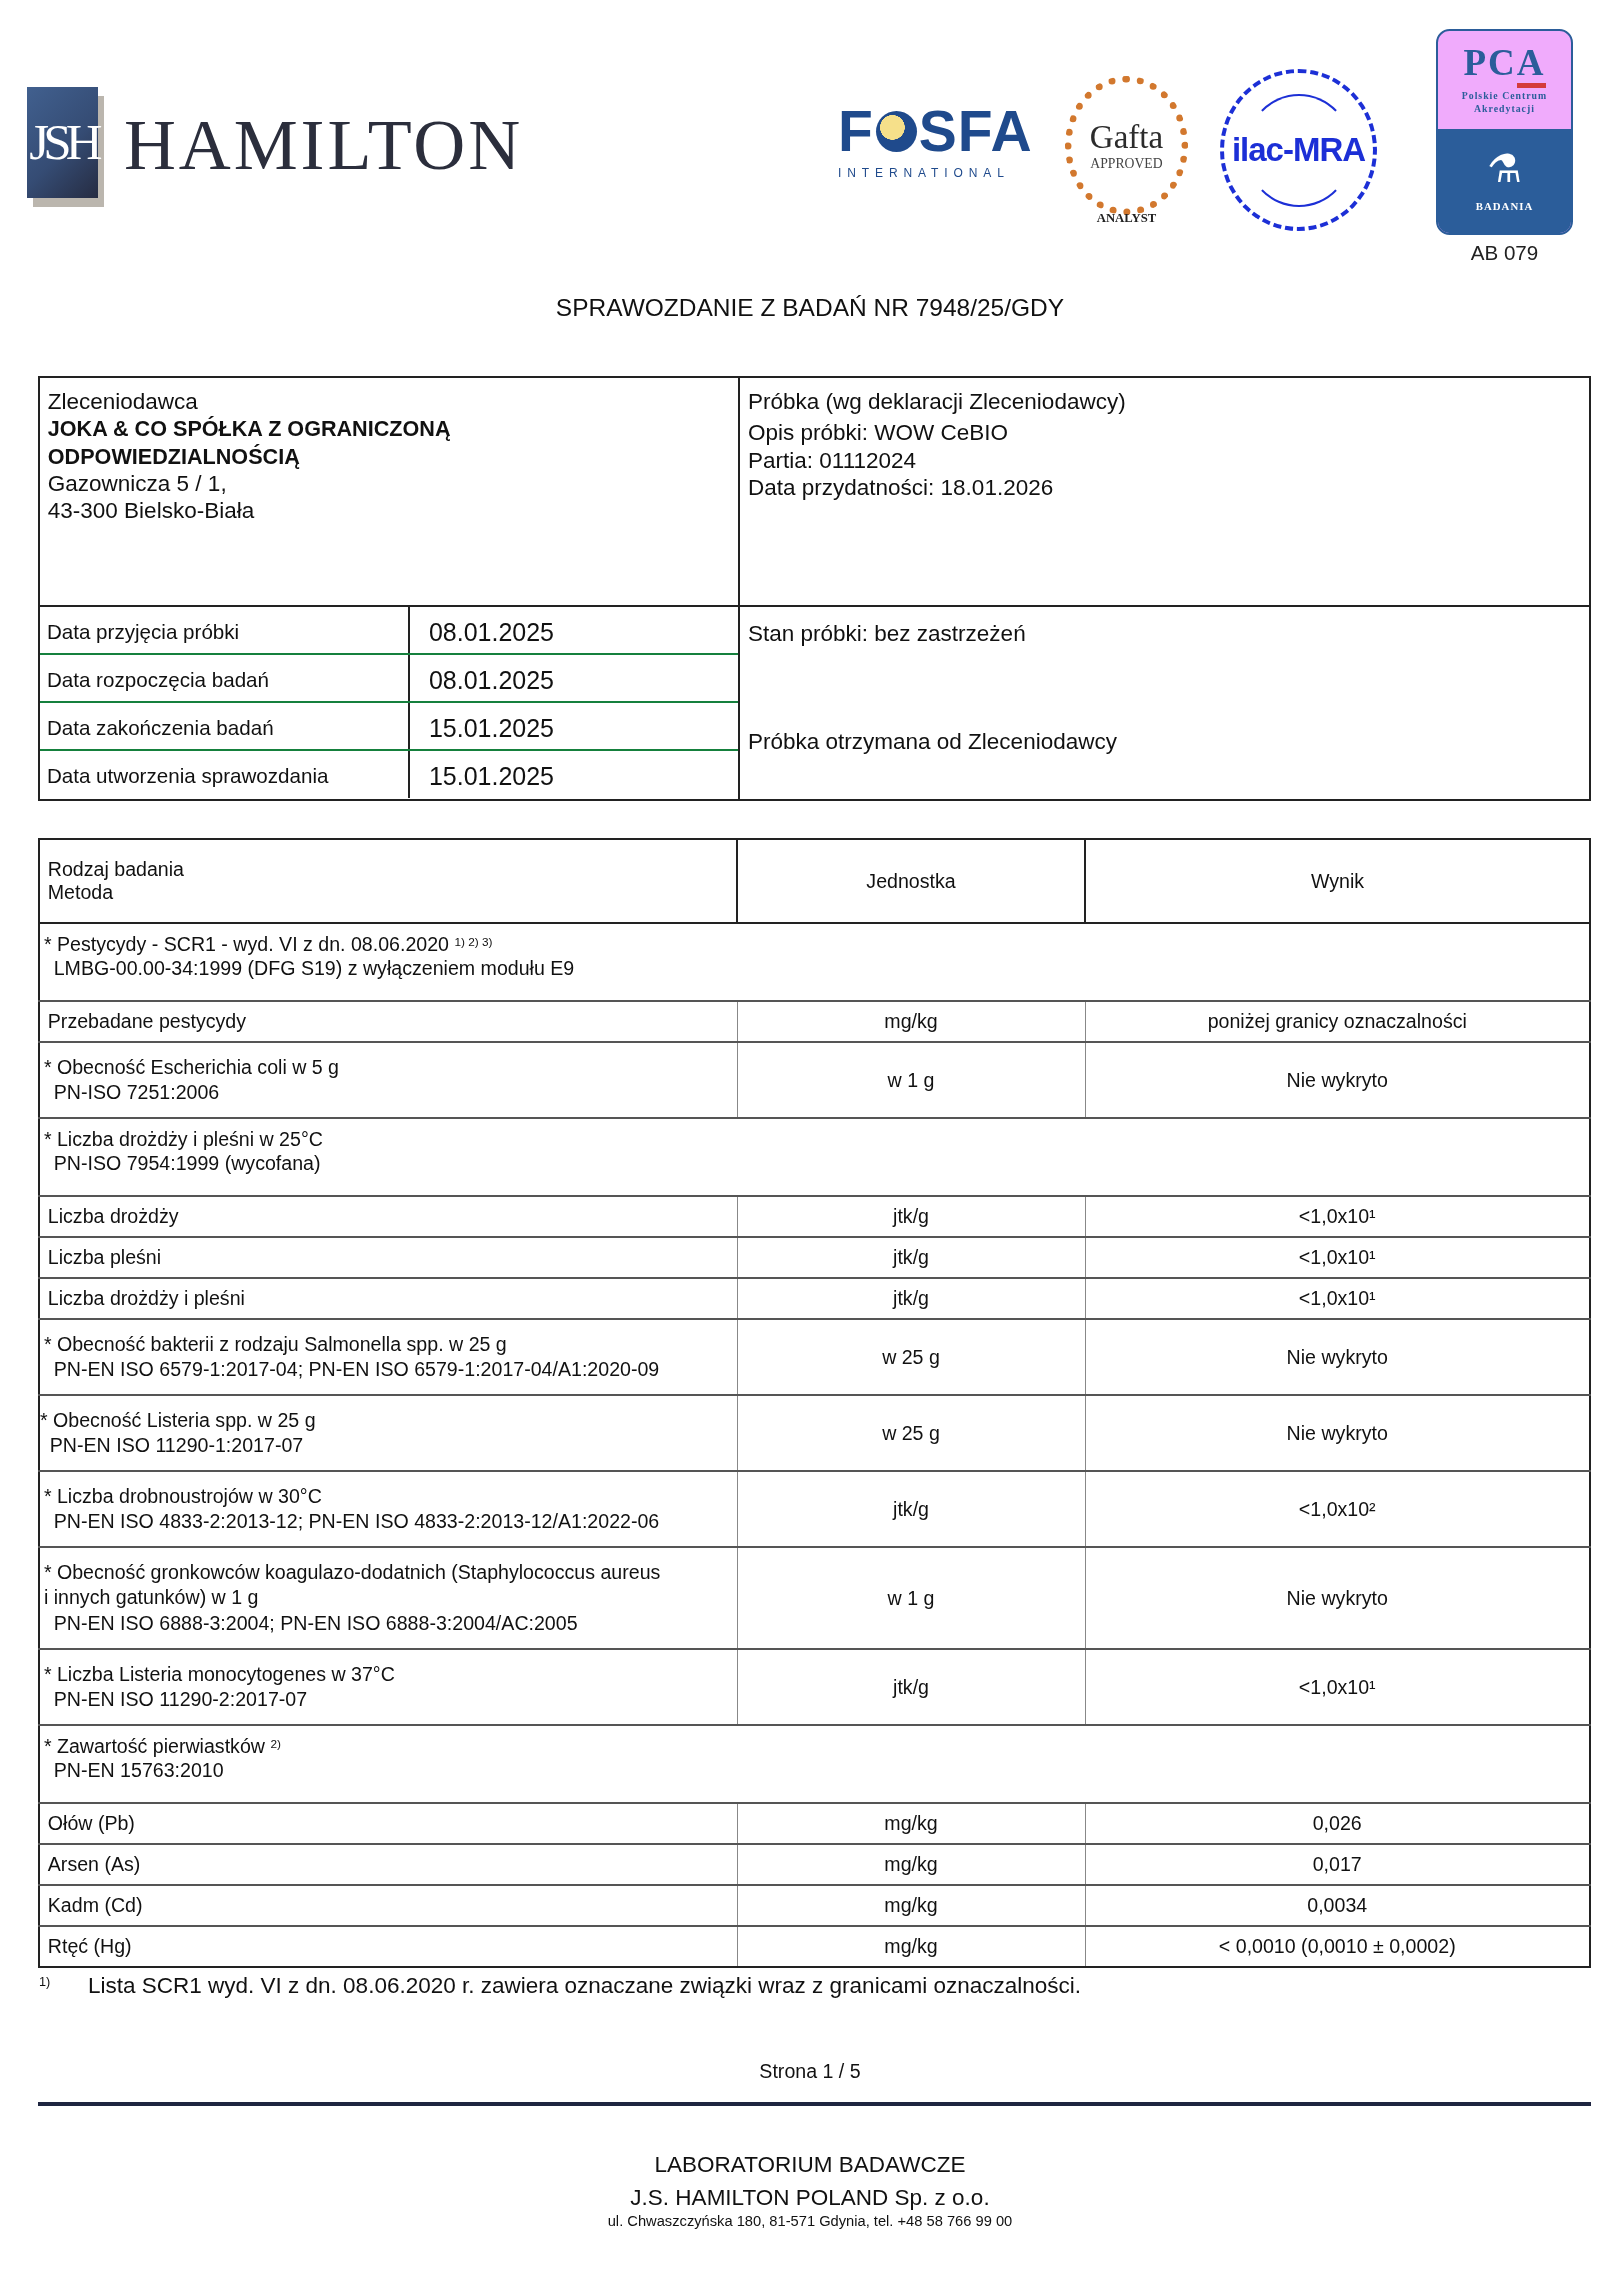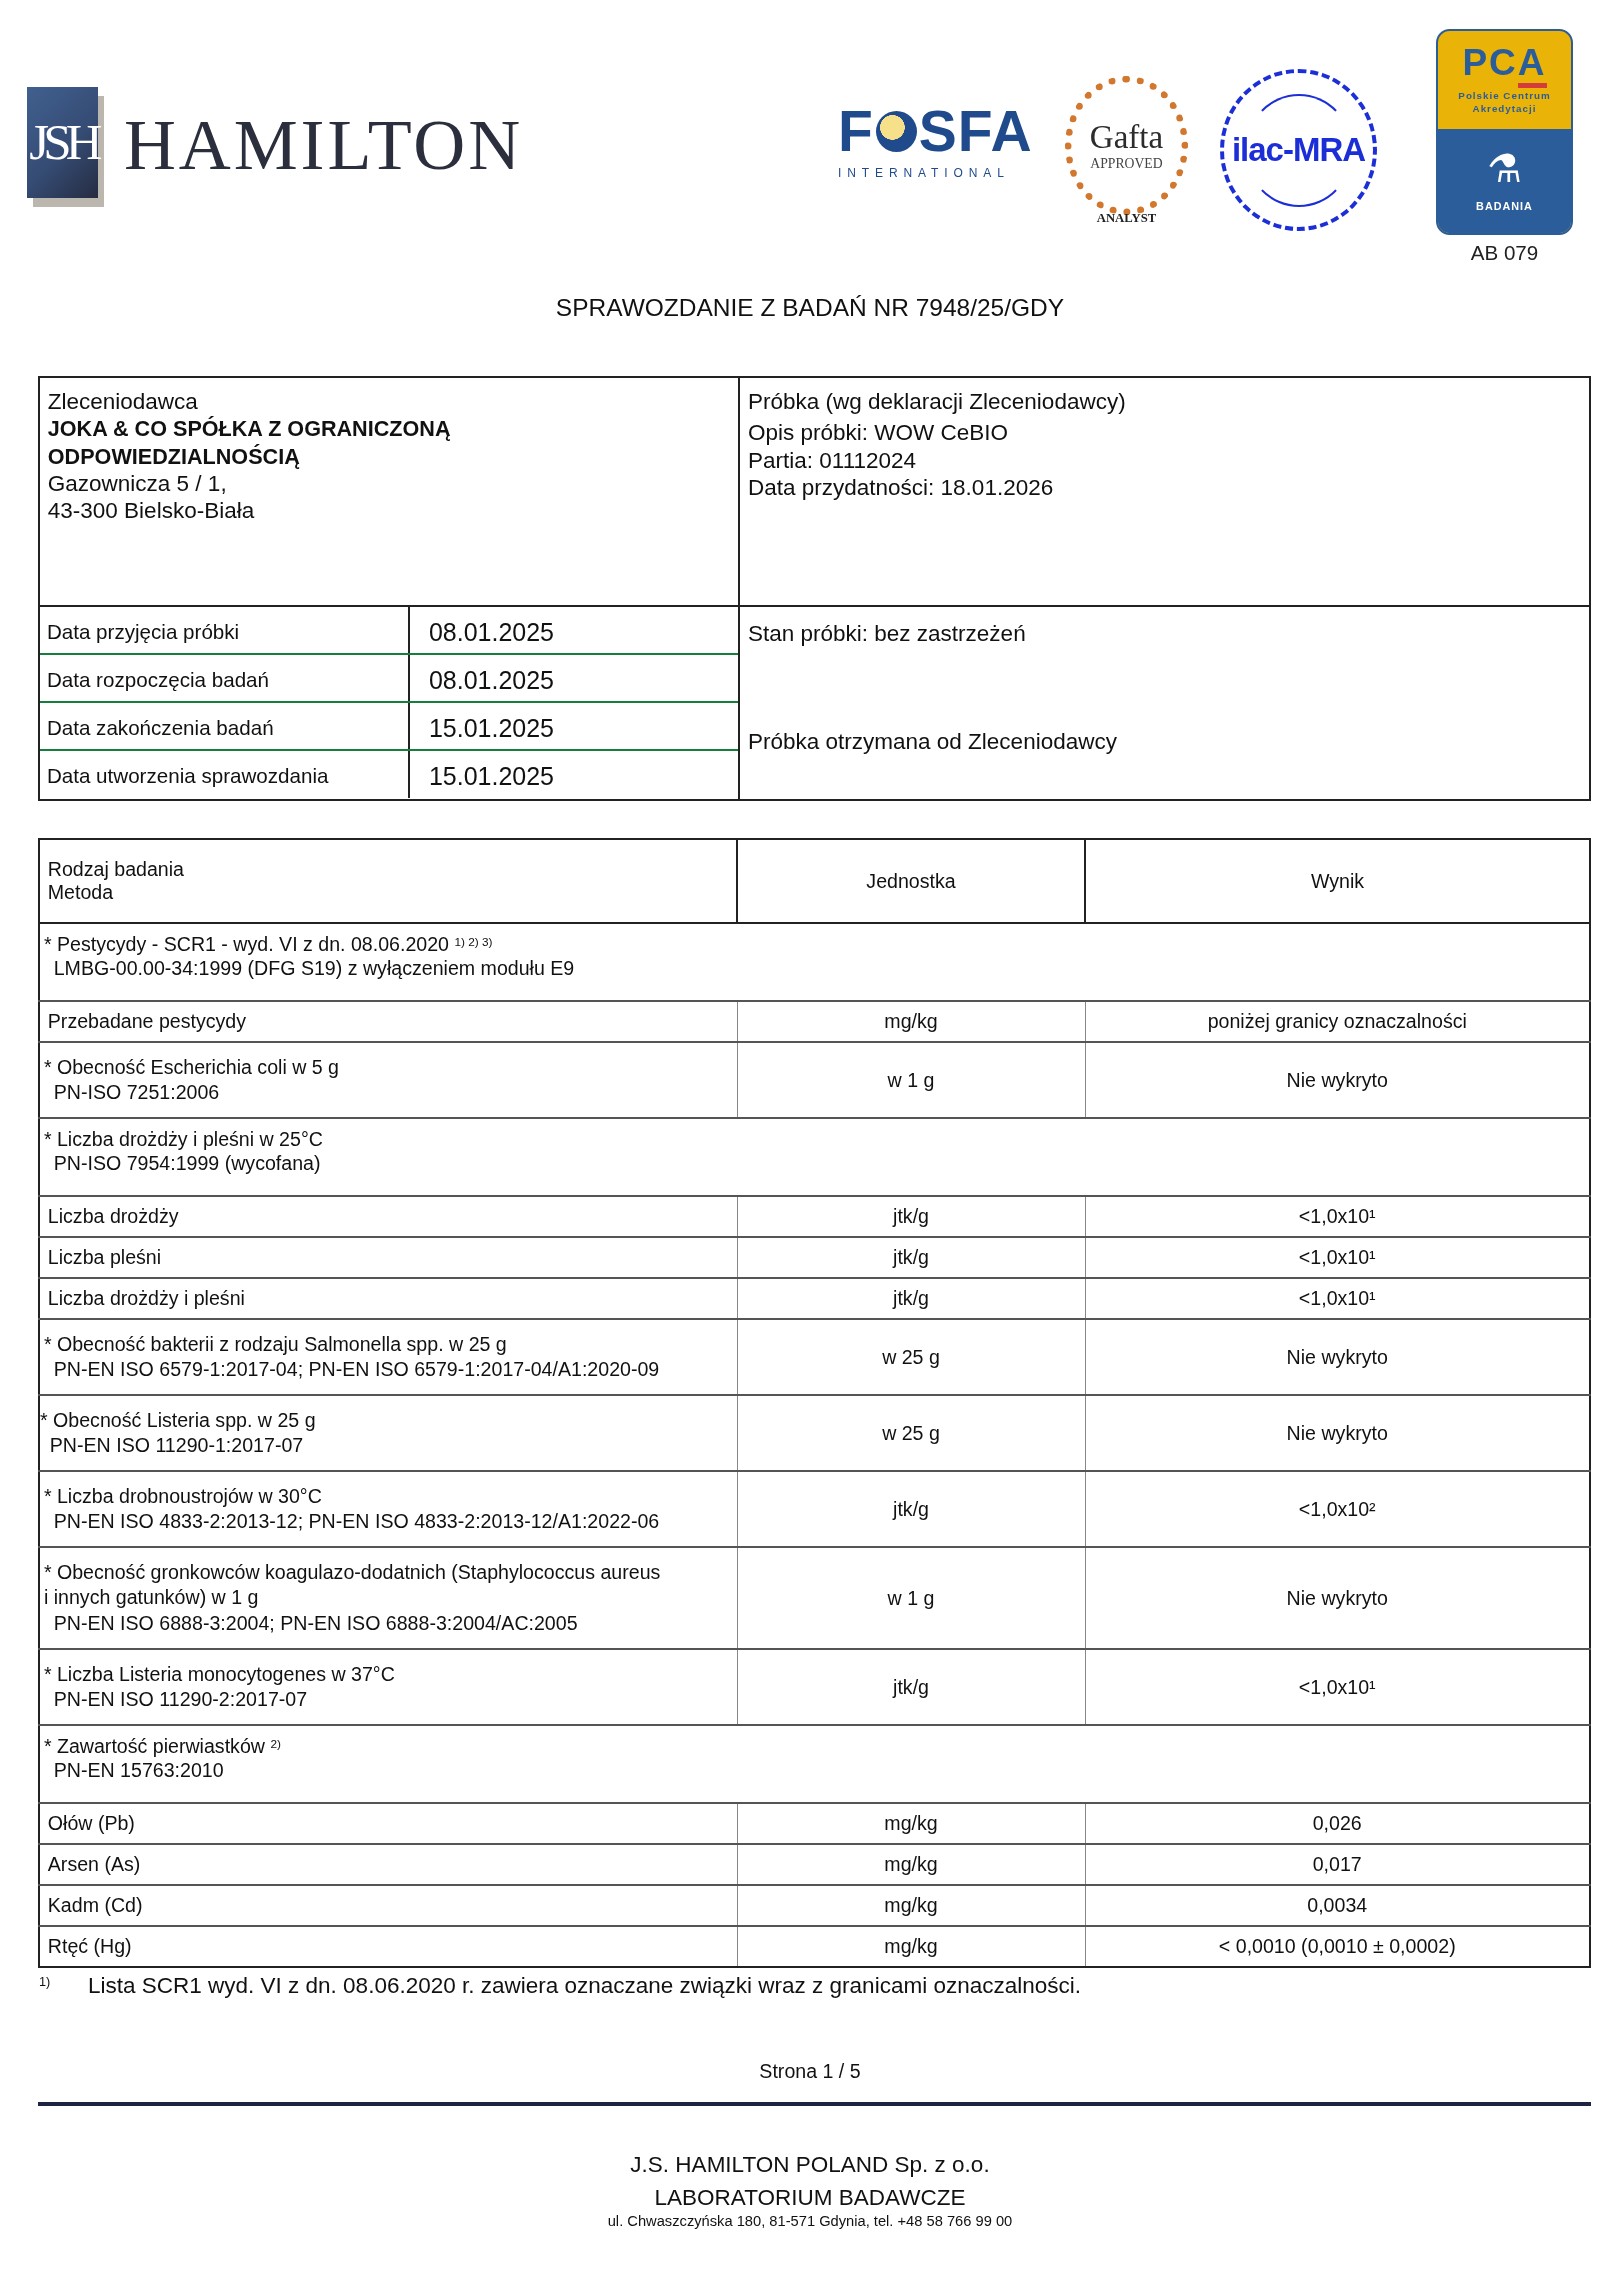--- a/index.html
+++ b/index.html
@@ -23,21 +23,21 @@
   .gafta { position: absolute; left: 1063px; top: 76px; width: 127px; height: 149px; text-align: center; }
   .gafta-ring { width: 123px; height: 139px; border-radius: 50%; border: 7.8px dotted #d2782e; margin: 0 auto; display: flex; flex-direction: column; justify-content: center; align-items: center; }
   .gafta-name { font-family: "Liberation Serif", serif; font-size: 33px; color: #2c2c2c; }
   .gafta-approved { font-family: "Liberation Serif", serif; font-size: 13.7px; color: #444; }
   .gafta-analyst { font-family: "Liberation Serif", serif; font-weight: bold; font-size: 12.7px; color: #222; margin-top: -3.9px; }
 
   .ilac { position: absolute; left: 1220px; top: 69px; width: 157px; height: 162px; border-radius: 50%; border: 4.9px dashed #1c2fd6; display: flex; align-items: center; justify-content: center; }
   .ilac-inner { position: absolute; width: 108px; height: 113px; border-radius: 50%; border: 2.9px solid #1c2fd6; border-left-color: transparent; border-right-color: transparent; }
   .ilac-text { position: relative; font-weight: bold; font-size: 33px; color: #1c2fd6; background: #fff; letter-spacing: -1px; }
 
-  .pca { position: absolute; left: 1436px; top: 29px; width: 137px; height: 206px; border: 2.9px solid #2b5d9a; border-radius: 13.7px; overflow: hidden; background: #eab308; }
+  .pca { position: absolute; left: 1436px; top: 29px; width: 137px; height: 206px; border: 2.9px solid #2b5d9a; border-radius: 13.7px; overflow: hidden; background: #f0abfc; font-family: Liberation Serif, serif; }
   .pca-top { height: 98px; text-align: center; padding-top: 11.8px; }
   .pca-letters { font-weight: bold; font-size: 37px; color: #2b5d9a; line-height: 39px; letter-spacing: 2px; }
   .pca-letters .a { border-bottom: 5.9px solid #d43b3b; }
   .pca-name { font-weight: bold; font-size: 9.8px; color: #2b5d9a; letter-spacing: 1px; line-height: 12.7px; margin-top: 8px; }
   .pca-bottom { height: 106px; background: #2b5d9a; color: #fff; text-align: center; padding-top: 13.7px; }
   .pca-flask { font-size: 39px; line-height: 51px; }
   .pca-badania { font-weight: bold; font-size: 10.8px; letter-spacing: 1px; margin-top: 5.9px; }
   .pca-ab { position: absolute; left: 1436px; top: 241px; width: 137px; text-align: center; font-size: 20.6px; color: #222; }
 
   
@@ -311,17 +311,17 @@
   </tbody>
 </table>
 
 <div class="footnote">
   <span class="mark">1)</span>
   <span>Lista SCR1 wyd. VI z dn. 08.06.2020 r. zawiera oznaczane związki wraz z granicami oznaczalności.</span>
 </div>
 <div class="page-num">Strona 1 / 5</div>
 <div class="footer-line"></div>
 <div class="company">
+  <div>LABORATORIUM BADAWCZE</div>
   <div>J.S. HAMILTON POLAND Sp. z o.o.</div>
-  <div>LABORATORIUM BADAWCZE</div>
 </div>
 <div class="address">ul. Chwaszczyńska 180, 81-571 Gdynia, tel. +48 58 766 99 00</div>
 
 
 </body></html>

